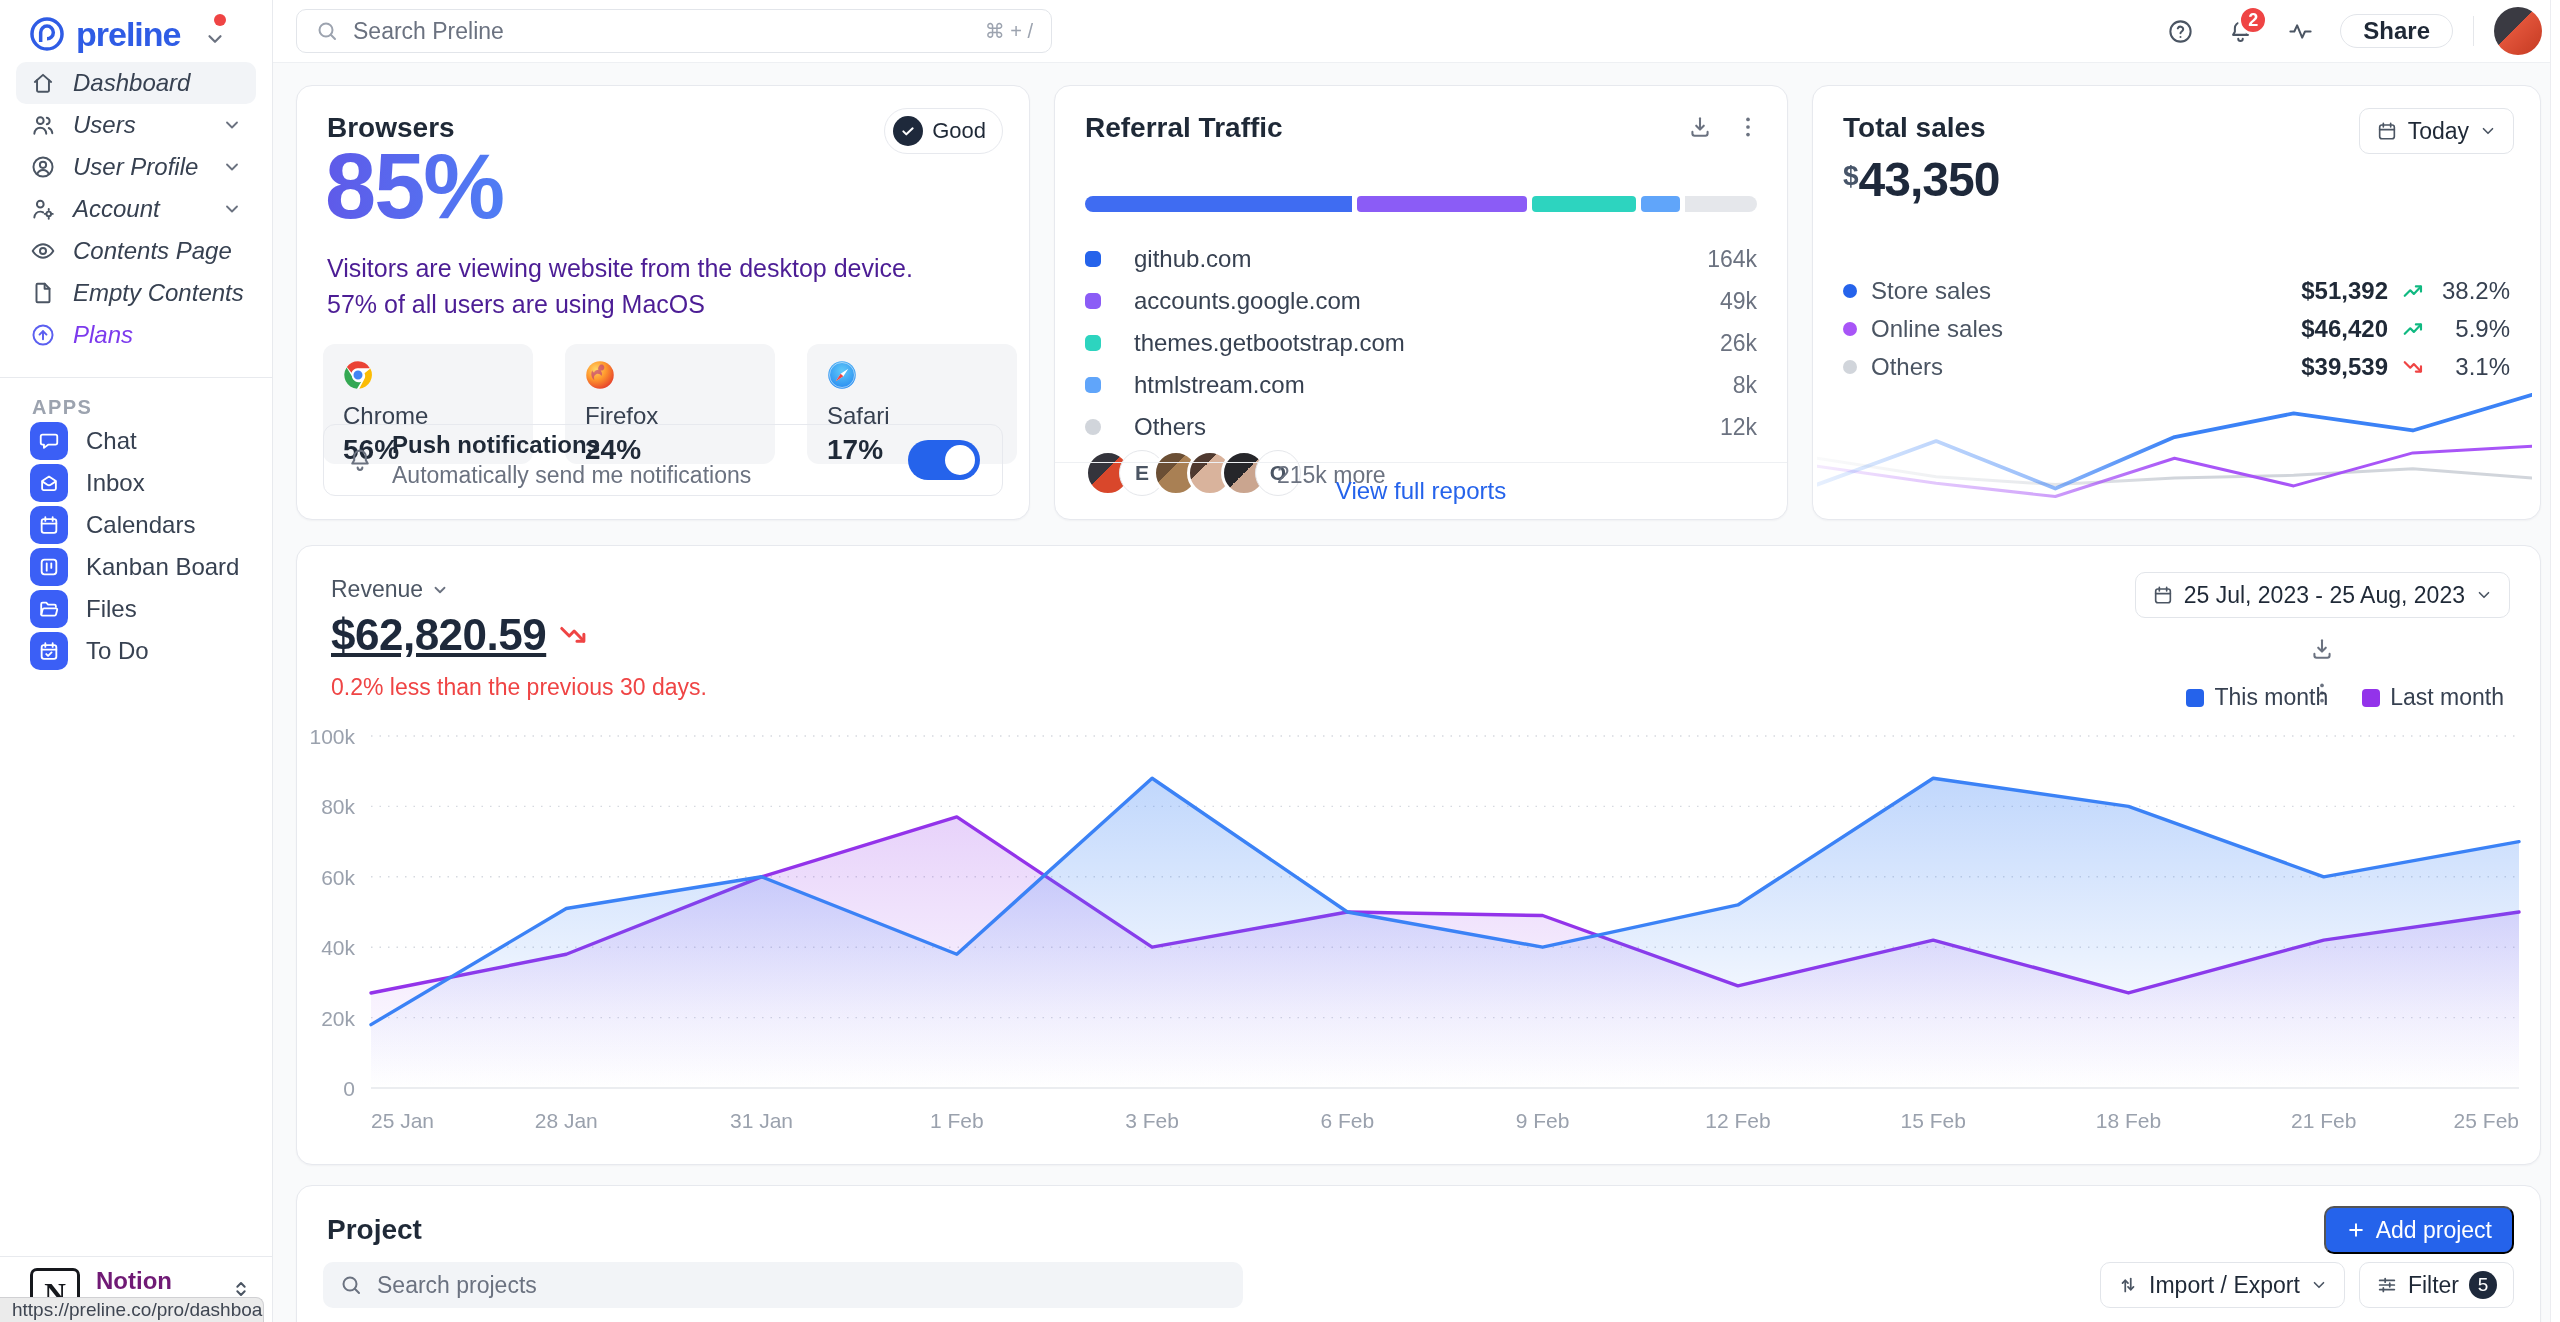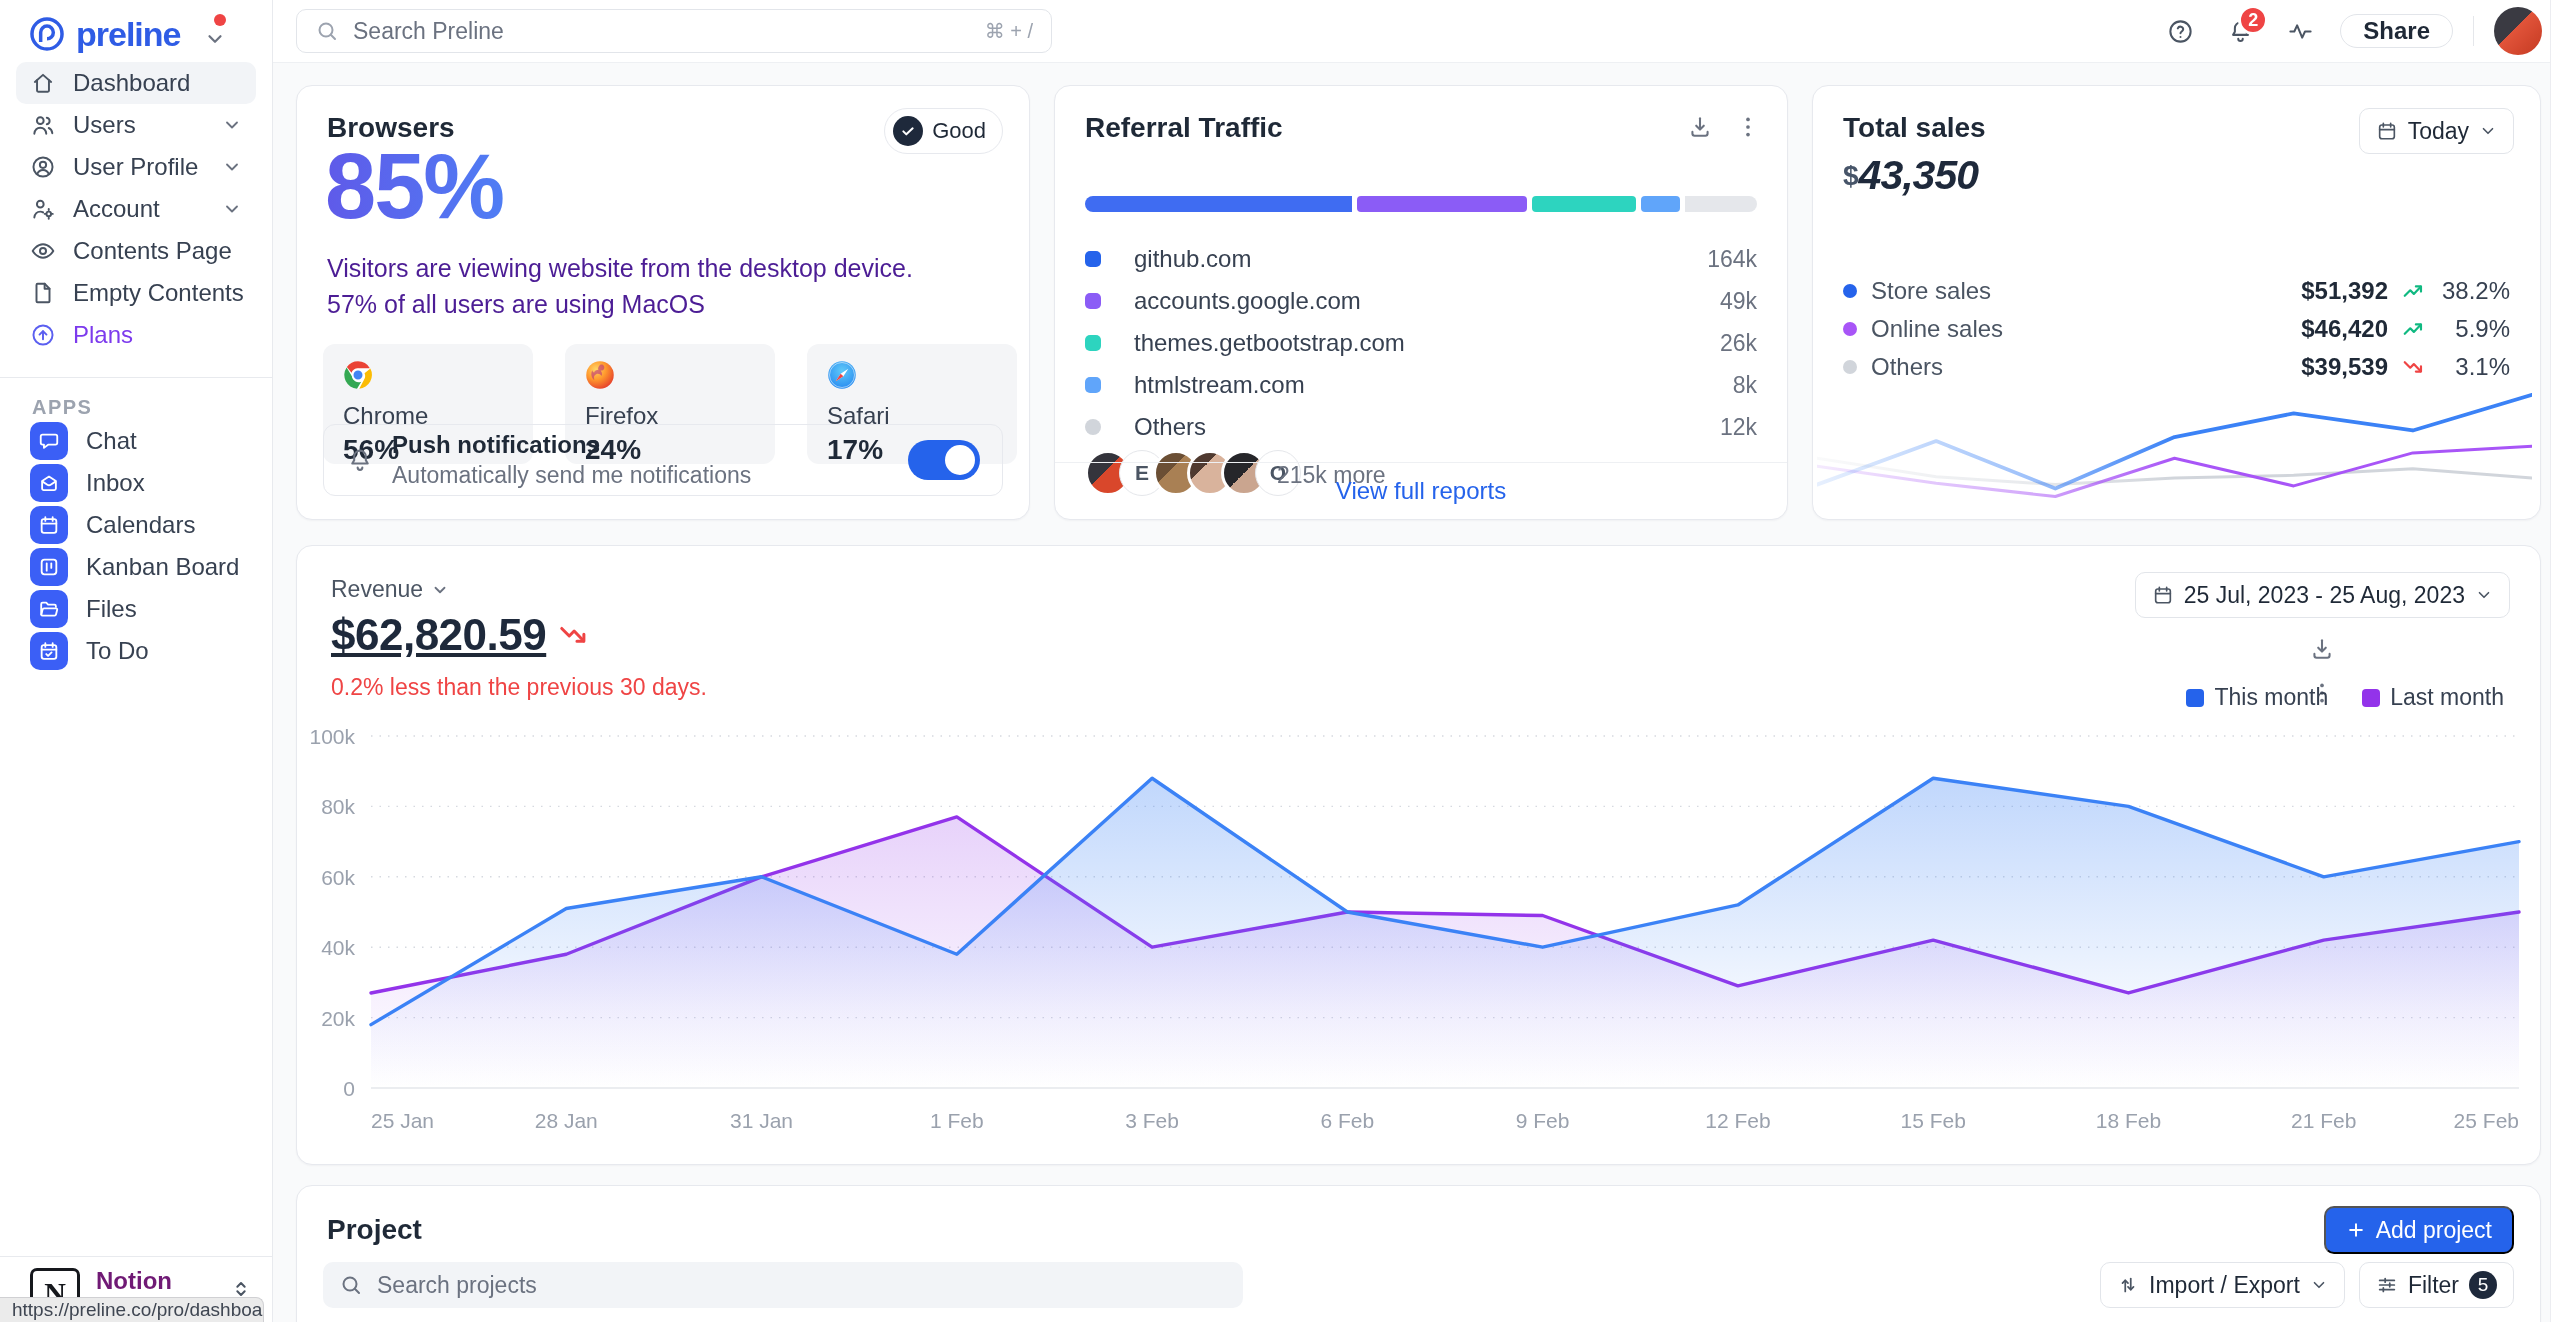--- a/index.html
+++ b/index.html
@@ -13,21 +13,21 @@
   .logo-row{position:absolute;top:14px;left:28px;display:flex;align-items:center;gap:10px;height:40px;}
   .logo-mark{width:38px;height:38px;color:#2f5ce5;}
   .logo-text{font-size:34px;font-weight:700;color:#2f5ce5;letter-spacing:-1px;}
   .logo-chev{color:#6b7280;width:22px;height:22px;margin-left:14px;margin-top:10px;}
   .logo-dot{position:absolute;left:186px;top:0px;width:12px;height:12px;border-radius:50%;background:#ef4444;}
   .nav{position:absolute;top:62px;left:0;right:0;display:flex;flex-direction:column;}
   .nav-item{display:flex;align-items:center;gap:17px;height:42px;margin:0 16px;padding:0 14px;
             border-radius:10px;color:#374151;font-size:24px;cursor:pointer;}
   .nav-item.active{background:#f2f4f7;height:42px;}
   .nav-item .nicon{width:26px;height:26px;color:#4b5563;flex:none;display:flex;}
-  .nav-item .nlabel{flex:1;white-space:nowrap;}
+  .nav-item .nlabel{flex:1;white-space:nowrap;font-style:italic;}
   .nav-item .nchev{width:20px;height:20px;color:#6b7280;flex:none;}
   .nav-item.highlight{color:#7c3aed;}
   .nav-item.highlight .nicon{color:#5b5ff0;}
   .sb-divider{position:absolute;left:0;right:0;top:377px;border-top:1px solid #e8eaee;}
   .apps-label{position:absolute;left:32px;top:396px;font-size:20px;font-weight:600;
               letter-spacing:1.5px;color:#9ca3af;}
   .apps{position:absolute;top:420px;left:0;right:0;display:flex;flex-direction:column;}
   .app-item{display:flex;align-items:center;gap:18px;height:42px;margin:0 16px;padding:0 14px;
             font-size:24px;color:#374151;cursor:pointer;}
   .app-icon{width:38px;height:38px;border-radius:10px;background:#3b5ff6;color:#fff;flex:none;
@@ -127,21 +127,21 @@
               display:flex;align-items:center;justify-content:center;}
   .ref-link{font-size:24px;color:#2563eb;cursor:pointer;}
   
   .s-title{position:absolute;left:30px;top:26px;}
   .pill-btn{height:46px;border:1px solid #e2e5ea;border-radius:10px;background:#fff;display:flex;
             align-items:center;gap:10px;padding:0 16px;font-size:23px;font-weight:500;color:#1f2937;cursor:pointer;}
   .pill-btn svg{width:22px;height:22px;color:#4b5563;}
   .s-period{position:absolute;right:26px;top:22px;}
   .s-total{position:absolute;left:30px;top:66px;display:flex;align-items:flex-start;}
   .s-cur{font-size:28px;font-weight:600;color:#475569;margin-top:8px;}
-  .s-num{font-size:41px;font-weight:700;color:#1e293b;letter-spacing:-1px;font-style:italic;}
+  .s-num{font-size:48px;font-weight:700;color:#1e293b;letter-spacing:-1px;}
   .s-rows{position:absolute;left:30px;right:30px;top:186px;}
   .s-row{height:38px;display:flex;align-items:center;gap:14px;}
   .s-dot{width:14px;height:14px;border-radius:50%;flex:none;}
   .s-label{flex:1;font-size:24px;color:#4b5563;}
   .s-val{font-size:24px;font-weight:600;color:#1f2937;}
   .s-trend{width:22px;height:22px;}
   .s-pct{font-size:24px;color:#374151;width:72px;text-align:right;}
   #sales-spark{position:absolute;left:4px;right:4px;bottom:4px;height:130px;}
   
   .rev-sel{position:absolute;left:34px;top:30px;display:flex;align-items:center;gap:8px;font-size:23px;

